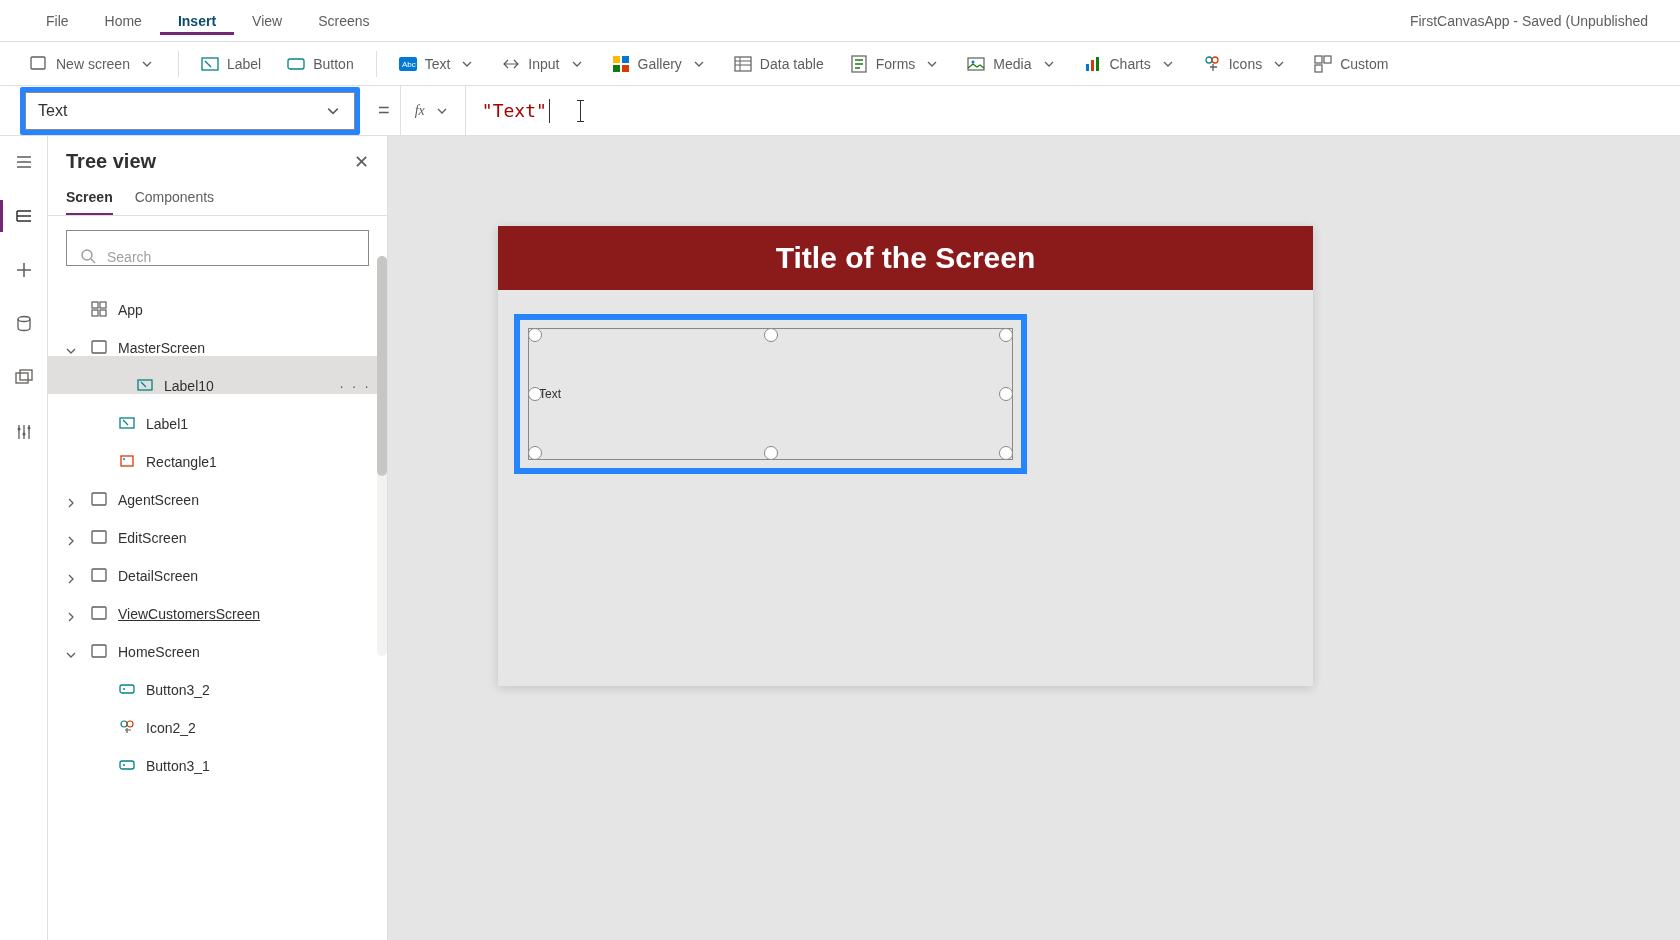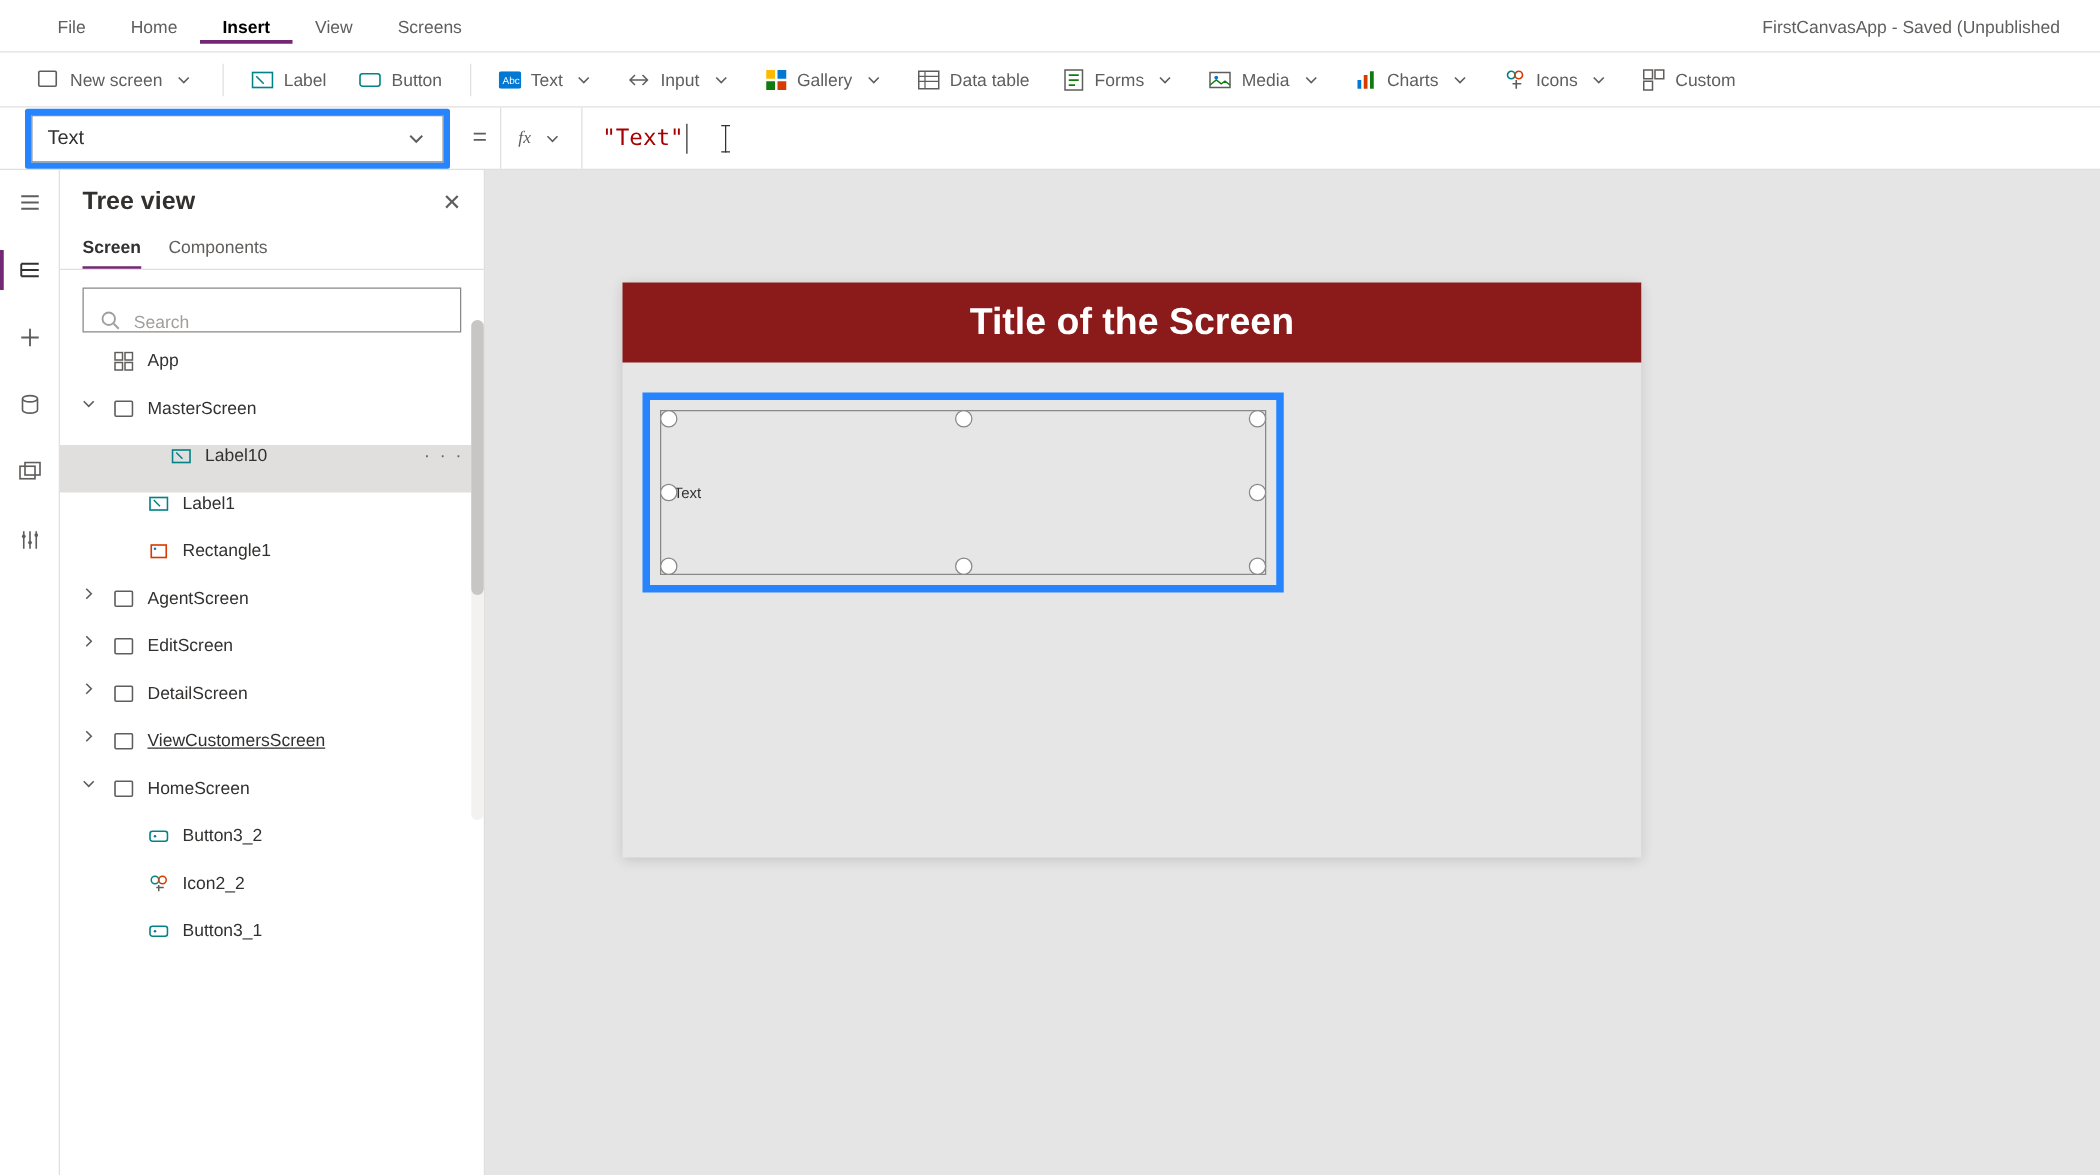--- a/index.html
+++ b/index.html
@@ -1,19 +1,19 @@
 <!DOCTYPE html>
 <html><head>
 <meta charset="utf-8">
 <style>
 html,body{margin:0;padding:0;font-family:"Segoe UI",Arial,sans-serif;font-size:14px;color:#323130;background:#fff;height:100%;overflow:hidden}
 *{box-sizing:border-box}
 .menubar{display:flex;align-items:center;height:42px;padding:0 28px;border-bottom:1px solid #e1dfdd}
 .menubar .mitm{padding:6px 18px;color:#605e5c;cursor:pointer}
-.menubar .mitm.active{color:#000000;font-weight:600;border-bottom:3px solid #742774;padding-bottom:3px}
+.menubar .mitm.active{color:#0c4a6e;font-weight:600;border-bottom:3px solid #742774;padding-bottom:3px}
 .menubar .spacer{flex:1}
 .menubar .title{color:#605e5c;padding-right:4px}
 .toolbar{display:flex;align-items:center;height:44px;border-bottom:1px solid #e1dfdd;padding:0 20px;gap:6px;overflow:hidden}
 .tb-btn{display:flex;align-items:center;gap:8px;padding:6px 10px;color:#605e5c;cursor:pointer;white-space:nowrap}
 .tb-sep{width:1px;height:26px;background:#e1dfdd;margin:0 6px}
 .ico{display:inline-flex;width:18px;height:18px;align-items:center;justify-content:center}
 .fbar{display:flex;align-items:center;height:50px;border-bottom:1px solid #e1dfdd}
 .prop-highlight{border:5px solid #2684ff;border-radius:2px;margin:0 8px 0 20px;background:#fff}
 .prop-sel{width:330px;height:38px;display:flex;align-items:center;justify-content:space-between;padding:0 12px;border:1px solid #8a8886;font-size:16px}
 .eq{padding:0 10px;font-size:20px;color:#605e5c}
@@ -32,21 +32,21 @@
 .tree-panel{width:340px;border-right:1px solid #e1dfdd;display:flex;flex-direction:column;background:#fff;position:relative}
 .scroll-track{position:absolute;right:0;top:120px;width:10px;height:400px;background:#f3f2f1;border-radius:5px}
 .scroll-thumb{position:absolute;right:0;top:120px;width:10px;height:220px;background:#c8c6c4;border-radius:5px}
 .tree-head{display:flex;align-items:center;justify-content:space-between;padding:14px 18px 8px 18px}
 .tree-head h2{margin:0;font-size:20px;font-weight:600}
 .tree-tabs{display:flex;gap:22px;padding:0 18px;border-bottom:1px solid #e1dfdd}
 .tree-tab{padding:8px 0;color:#605e5c;cursor:pointer}
 .tree-tab.active{color:#323130;font-weight:600;border-bottom:2px solid #742774}
 .tree-search{margin:14px 18px;display:flex;align-items:flex-end;gap:10px;border:1px solid #8a8886;height:36px;padding:0 12px;color:#a19f9d}
 .tree-list{flex:1;overflow:auto}
-.node{display:flex;align-items:flex-start;height:38px;gap:10px;cursor:pointer;padding-right:10px}
+.node{display:flex;align-items:flex-end;height:38px;gap:10px;cursor:pointer;padding-right:10px}
 .node.sel{background:#e1dfdd}
 .node .more{margin-left:auto;color:#605e5c;letter-spacing:2px;padding-right:6px}
 .exp{width:14px;color:#605e5c;font-size:11px;text-align:center}
 .canvas-area{flex:1;background:#e5e5e5;position:relative;overflow:hidden}
 .stage{position:absolute;left:110px;top:90px;width:815px;height:460px;background:#e6e6e6;box-shadow:0 2px 10px rgba(0,0,0,.15)}
 .title-bar{height:64px;background:#8b1a1a;color:#fff;display:flex;align-items:center;justify-content:center;font-size:30px;font-weight:700}
 .sel-ctrl{position:absolute;left:16px;top:88px;width:513px;height:160px;border:6px solid #2684ff}
 .sel-inner{position:absolute;inset:8px;border:1px solid #8a8886;background:transparent}
 .sel-text{position:absolute;left:10px;top:50%;transform:translateY(-50%);font-size:12px;color:#323130}
 .handle{position:absolute;width:14px;height:14px;background:#fff;border:1px solid #8a8886;border-radius:50%}

